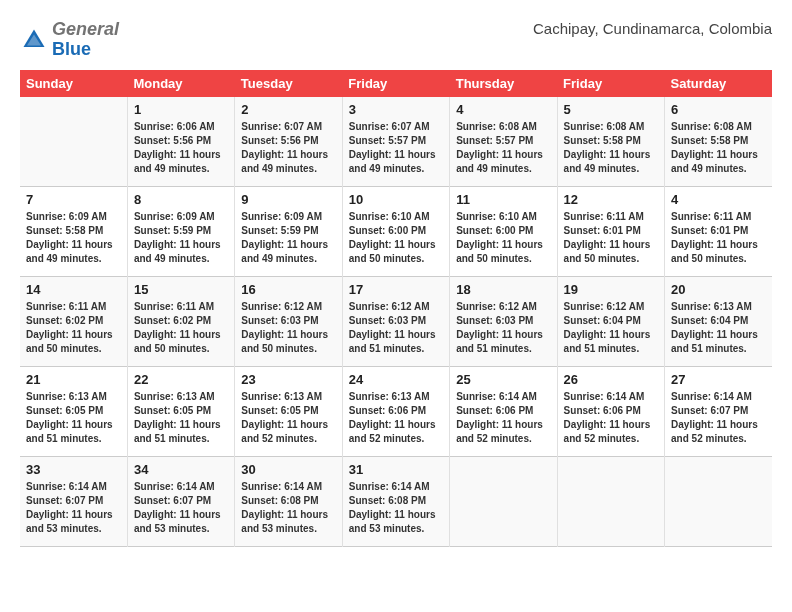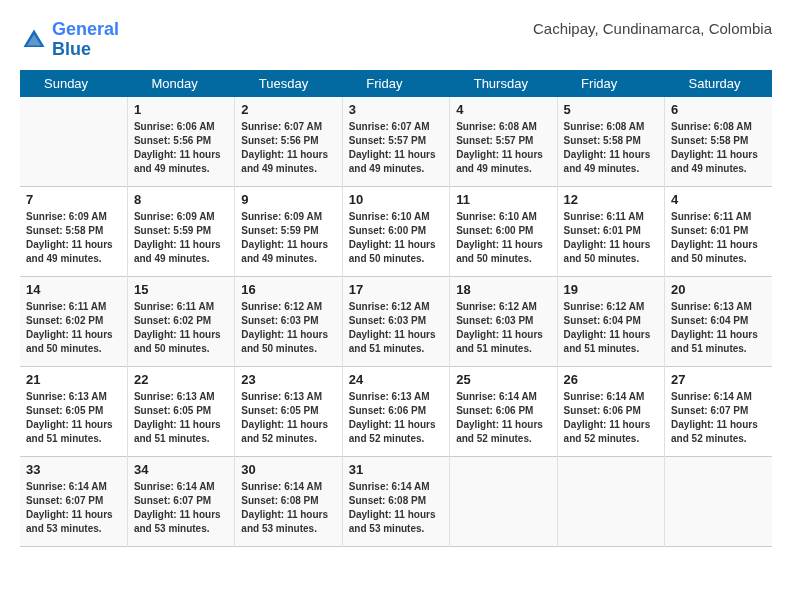--- a/index.html
+++ b/index.html
@@ -36,26 +36,26 @@
     .location {
       font-size: 15px;
       color: #444;
     }
     table {
       width: 100%;
       border-collapse: collapse;
       font-size: 11px;
     }
     thead tr th {
-      background-color: #0369a1;
+      background-color: #ef4444;
       color: #fff;
       text-align: left;
-      padding: 6px 24px;
+      padding: 6px 6px;
       font-size: 13px;
-      font-weight: normal;
+      font-weight: bold;
     }
     tbody tr {
       border-bottom: 1px solid #ccc;
     }
     tbody tr:nth-child(odd) {
       background-color: #f9f9f9;
     }
     tbody tr:nth-child(even) {
       background-color: #fff;
     }
@@ -88,21 +88,21 @@
 </head>
 <body>
 
 <div class="header">
   <div class="logo">
     <svg class="logo-icon" viewBox="0 0 40 40">
       <polygon points="20,5 35,30 5,30" fill="#1a6bb5"></polygon>
       <polygon points="20,12 30,28 10,28" fill="#fff" opacity="0.3"></polygon>
     </svg>
     <div>
-      <div style="font-size:18px;font-weight:bold;color:#3b82f6;line-height:1.1;">General</div>
+      <div style="font-size:18px;font-weight:bold;color:#737373;line-height:1.1;font-style:italic;">General</div>
       <div style="font-size:18px;font-weight:bold;color:#1a6bb5;line-height:1.1;">Blue</div>
     </div>
   </div>
   <div class="title-block">
     <div class="location">Cachipay, Cundinamarca, Colombia</div>
   </div>
 </div>
 
 <table>
   <thead>

